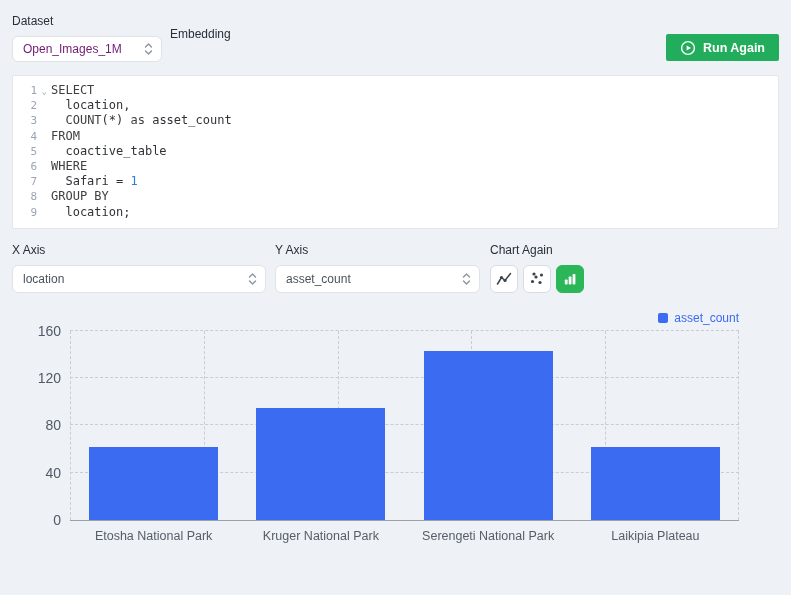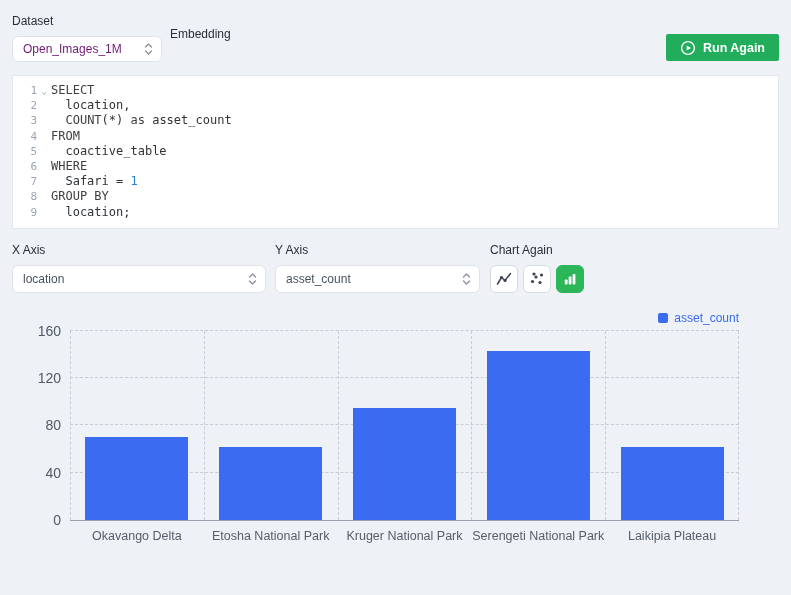--- a/index.html
+++ b/index.html
@@ -223,24 +223,20 @@
         <div class="grid-h" style="bottom: 100%;"></div>
         <div class="ytick" style="bottom: 100%;">160</div>
         <div class="grid-v" style="left: 0%;"></div>
         <div class="grid-v" style="left: 20%;"></div>
         <div class="grid-v" style="left: 40%;"></div>
         <div class="grid-v" style="left: 60%;"></div>
         <div class="grid-v" style="left: 80%;"></div>
         <div class="grid-v" style="left: calc(100% - 1px);"></div>
         <div class="bars">
           <div class="slot">
-            <div class="bar" style="height: 43.75%; background: rgb(58, 107, 240);"></div>
-            <div class="xlabel">Okavango Delta</div>
-          </div>
-          <div class="slot">
             <div class="bar" style="height: 38.75%; background: rgb(58, 107, 240);"></div>
             <div class="xlabel">Etosha National Park</div>
           </div>
           <div class="slot">
             <div class="bar" style="height: 59.375%; background: rgb(58, 107, 240);"></div>
             <div class="xlabel">Kruger National Park</div>
           </div>
           <div class="slot">
             <div class="bar" style="height: 89.375%; background: rgb(58, 107, 240);"></div>
             <div class="xlabel">Serengeti National Park</div>

